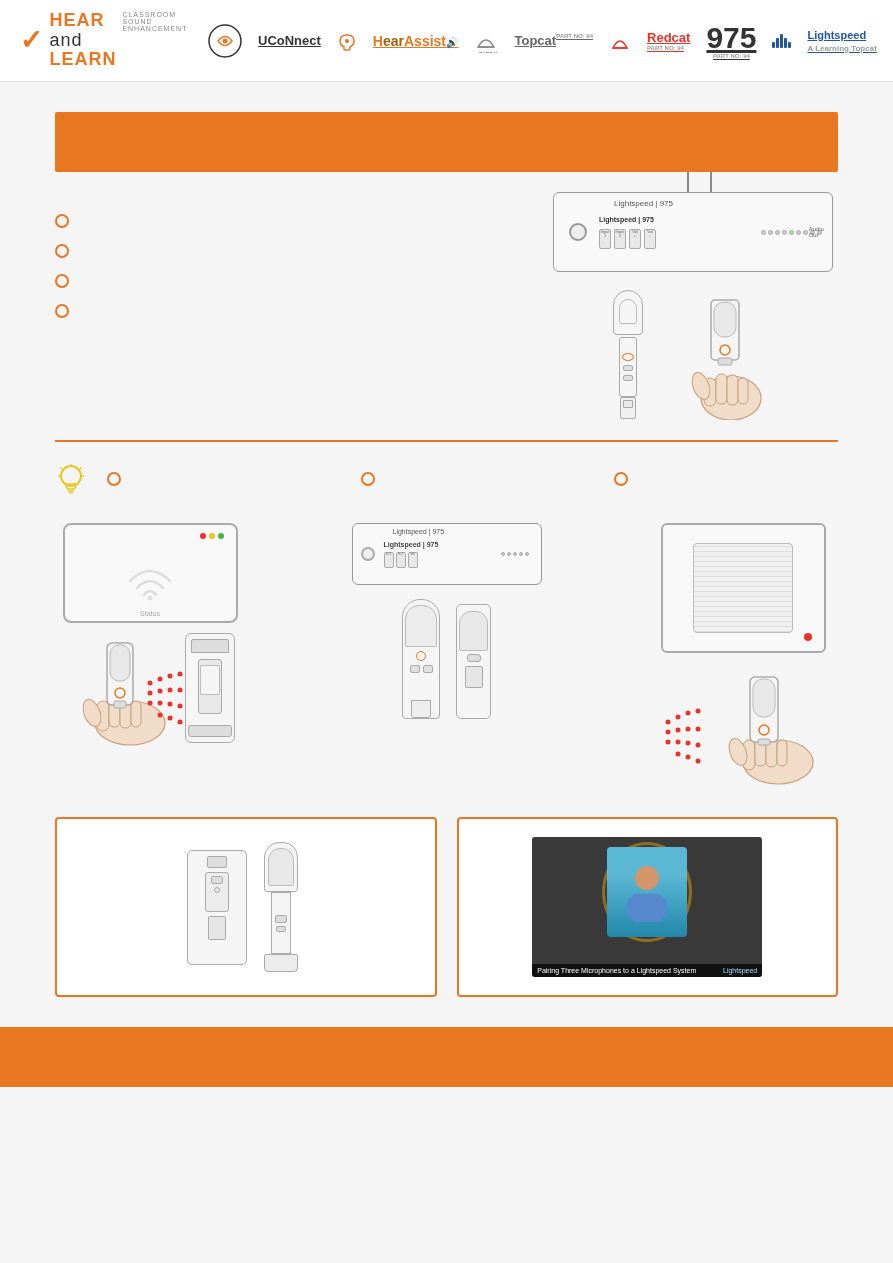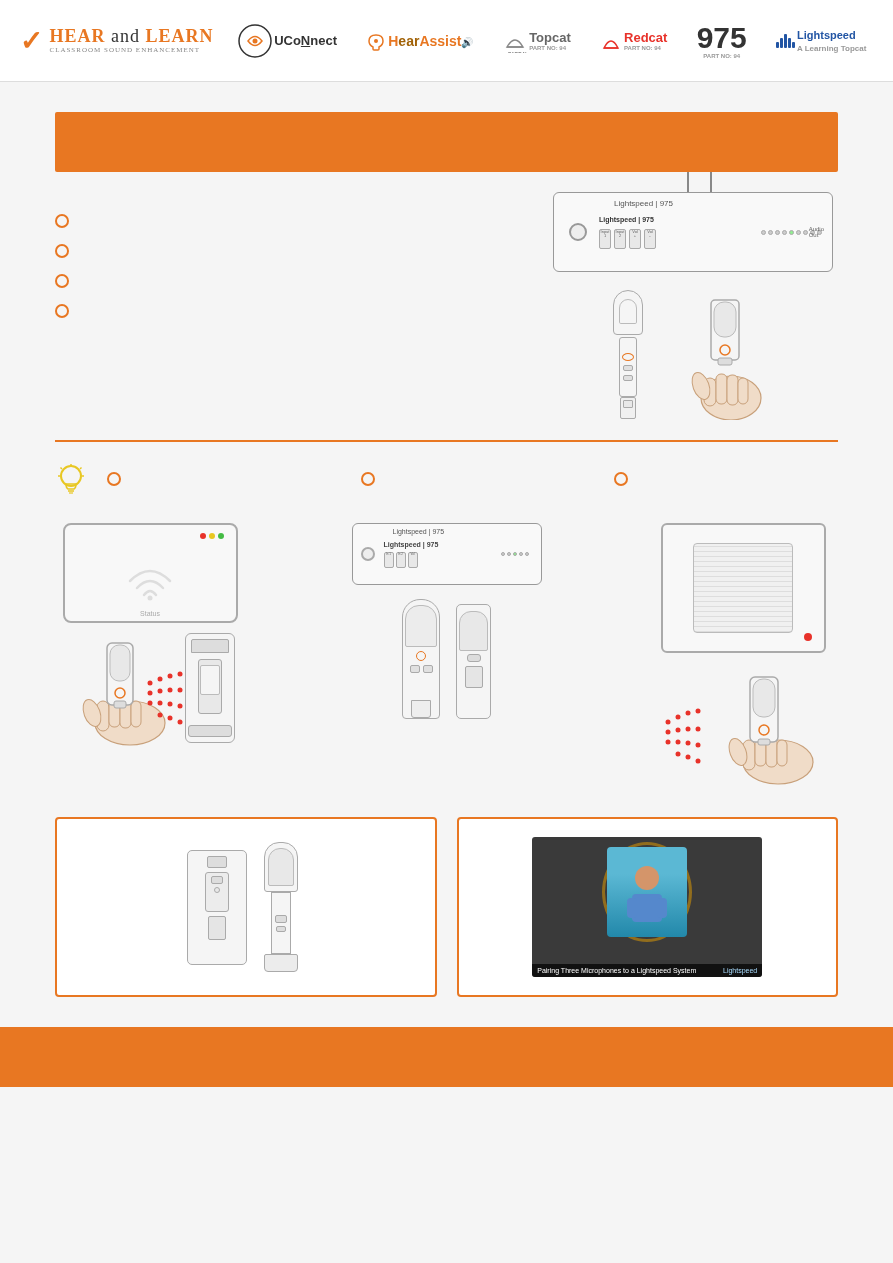--- a/index.html
+++ b/index.html
@@ -28,22 +28,21 @@
       min-width: 170px;
     }
     .logo-check {
       color: #e87722;
       font-size: 28px;
       font-weight: bold;
       line-height: 1;
     }
     .logo-text {
       display: flex;
-      flex-direction: column;
-      font-family: Liberation Serif, serif;
+      flex-direction: row;
     }
     .logo-title {
       font-size: 18px;
       font-weight: 900;
       color: #222;
       letter-spacing: 1px;
       line-height: 1.1;
     }
     .logo-title span { color: #e87722; }
     .logo-subtitle {
@@ -58,22 +57,23 @@
       gap: 16px;
       flex: 1;
       justify-content: space-around;
     }
     .brand-item {
       font-size: 13px;
       font-weight: bold;
       color: #333;
       display: flex;
       align-items: center;
-      gap: 2px;
+      gap: 16px;
       white-space: nowrap;
+      text-decoration: underline;
     }
     .brand-item.uconnect { color: #333; }
     .brand-item.hearassist { color: #e87722; font-size: 14px; }
     .brand-item.topcat { color: #666; font-size: 12px; }
     .brand-item.redcat { color: #e8322a; font-size: 13px; }
     .brand-item.nine75 { color: #333; font-size: 16px; font-weight: 900; }
     .brand-item.lightspeed { color: #2255a4; font-size: 11px; }
     .lightspeed-waves {
       display: flex; gap: 1px; align-items: flex-end;
     }
@@ -583,21 +583,21 @@
       </svg>
       <span>H<span style="color:#a16207">ear</span>Assist<span style="font-size:10px">🔊</span></span>
     </div>
 
     <div class="brand-item topcat">
       <svg width="24" height="24" viewBox="0 0 24 24">
         <path d="M4 18 Q12 4 20 18Z" fill="none" stroke="#888" stroke-width="1.5"></path>
         <line x1="4" y1="18" x2="20" y2="18" stroke="#888" stroke-width="1.5"></line>
         <text x="5" y="27" font-size="5" fill="#888">PART NO: 94</text>
       </svg>
-      <div style="display:flex;flex-direction:column;">
+      <div style="display:flex;flex-direction:row;">
         <span style="font-weight:bold;font-size:13px">Topcat</span>
         <span style="font-size:6px;color:#999">PART NO: 94</span>
       </div>
     </div>
 
     <div class="brand-item redcat">
       <svg width="22" height="22" viewBox="0 0 22 22">
         <path d="M4 18 Q11 4 18 18Z" fill="none" stroke="#e8322a" stroke-width="1.5"></path>
         <line x1="4" y1="18" x2="18" y2="18" stroke="#e8322a" stroke-width="1.5"></line>
       </svg>

